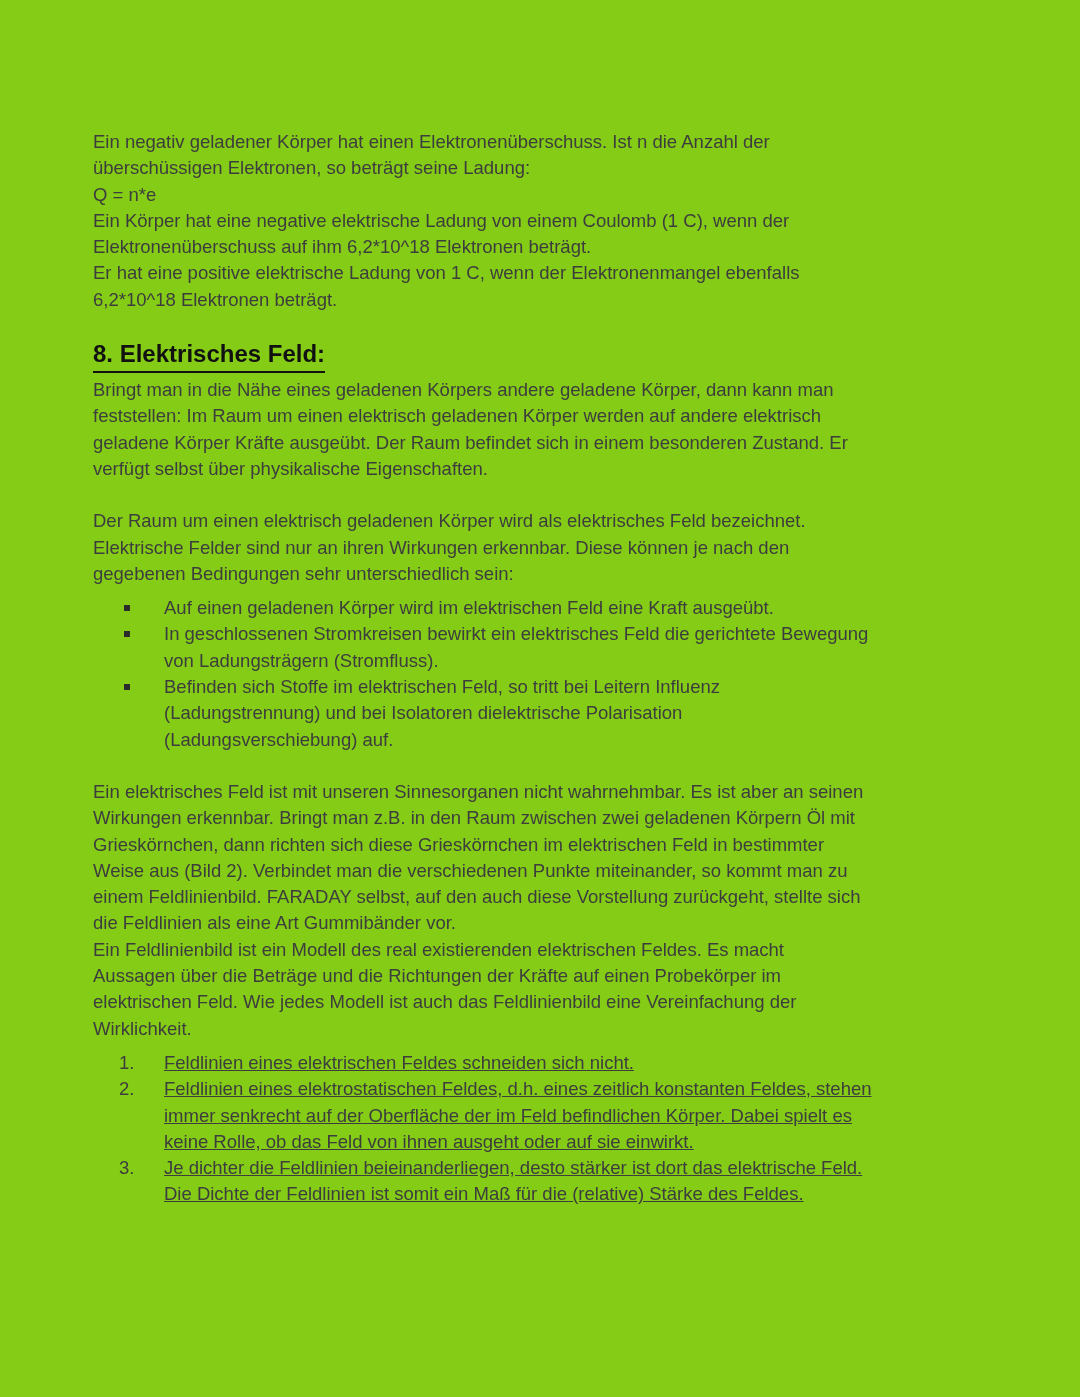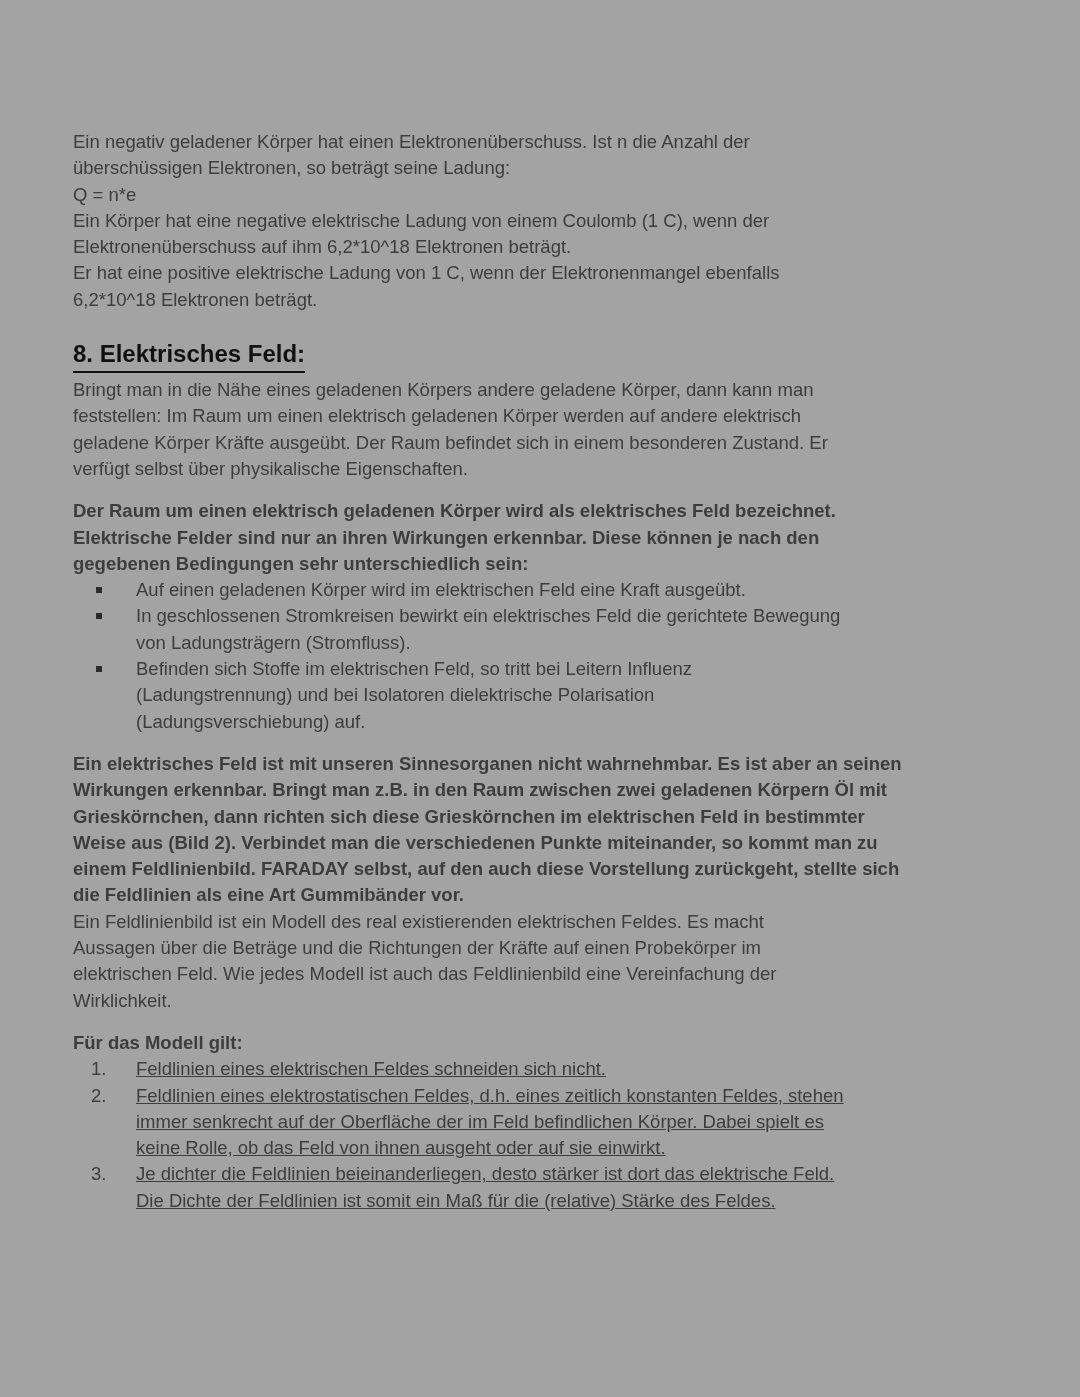--- a/index.html
+++ b/index.html
@@ -5,47 +5,47 @@
   html, body {
     margin: 0;
     padding: 0;
     background: #ffffff;
   }
   .page {
     position: relative;
     width: 1080px;
     height: 1397px;
     box-sizing: border-box;
-    background: #a3a3a3;
-    padding: 129px 118px 0 73px;
+    background: #84cc16;
+    padding: 129px 118px 0 93px;
     overflow: hidden;
     font-family: "Liberation Sans", "DejaVu Sans", sans-serif;
     font-size: 18.5px;
     line-height: 26.3px;
     color: #3d3d3d;
   }
   .body-text {
     margin: 0;
     white-space: pre;
   }
-  .sp { margin-top: 16px; font-weight: bold; }
+  .sp { margin-top: 26px; }
   h2.section-heading {
     margin: 26px 0 4px 0;
     font-size: 24px;
     line-height: 30px;
     font-weight: 700;
     color: #111111;
   }
   h2.section-heading .hl {
     display: inline-block;
     border-bottom: 2.5px solid #111111;
     padding-bottom: 2px;
   }
   ul.bullets, ol.numbered {
-    margin: 0;
+    margin: 8px;
     padding: 0 0 0 63px;
     list-style: none;
   }
   ul.bullets li, ol.numbered li {
     position: relative;
     white-space: pre;
   }
   ul.bullets li::before {
     content: "";
     position: absolute;
@@ -106,21 +106,20 @@
 Grieskörnchen, dann richten sich diese Grieskörnchen im elektrischen Feld in bestimmter
 Weise aus (Bild 2). Verbindet man die verschiedenen Punkte miteinander, so kommt man zu
 einem Feldlinienbild. FARADAY selbst, auf den auch diese Vorstellung zurückgeht, stellte sich
 die Feldlinien als eine Art Gummibänder vor.</p>
 
   <p class="body-text">Ein Feldlinienbild ist ein Modell des real existierenden elektrischen Feldes. Es macht
 Aussagen über die Beträge und die Richtungen der Kräfte auf einen Probekörper im
 elektrischen Feld. Wie jedes Modell ist auch das Feldlinienbild eine Vereinfachung der
 Wirklichkeit.</p>
 
-  <p class="body-text sp">Für das Modell gilt:</p>
 
   <ol class="numbered">
       <li>Feldlinien eines elektrischen Feldes schneiden sich nicht.</li>
       <li>Feldlinien eines elektrostatischen Feldes, d.h. eines zeitlich konstanten Feldes, stehen
 immer senkrecht auf der Oberfläche der im Feld befindlichen Körper. Dabei spielt es
 keine Rolle, ob das Feld von ihnen ausgeht oder auf sie einwirkt.</li>
       <li>Je dichter die Feldlinien beieinanderliegen, desto stärker ist dort das elektrische Feld.
 Die Dichte der Feldlinien ist somit ein Maß für die (relative) Stärke des Feldes.</li>
     </ol>
 

